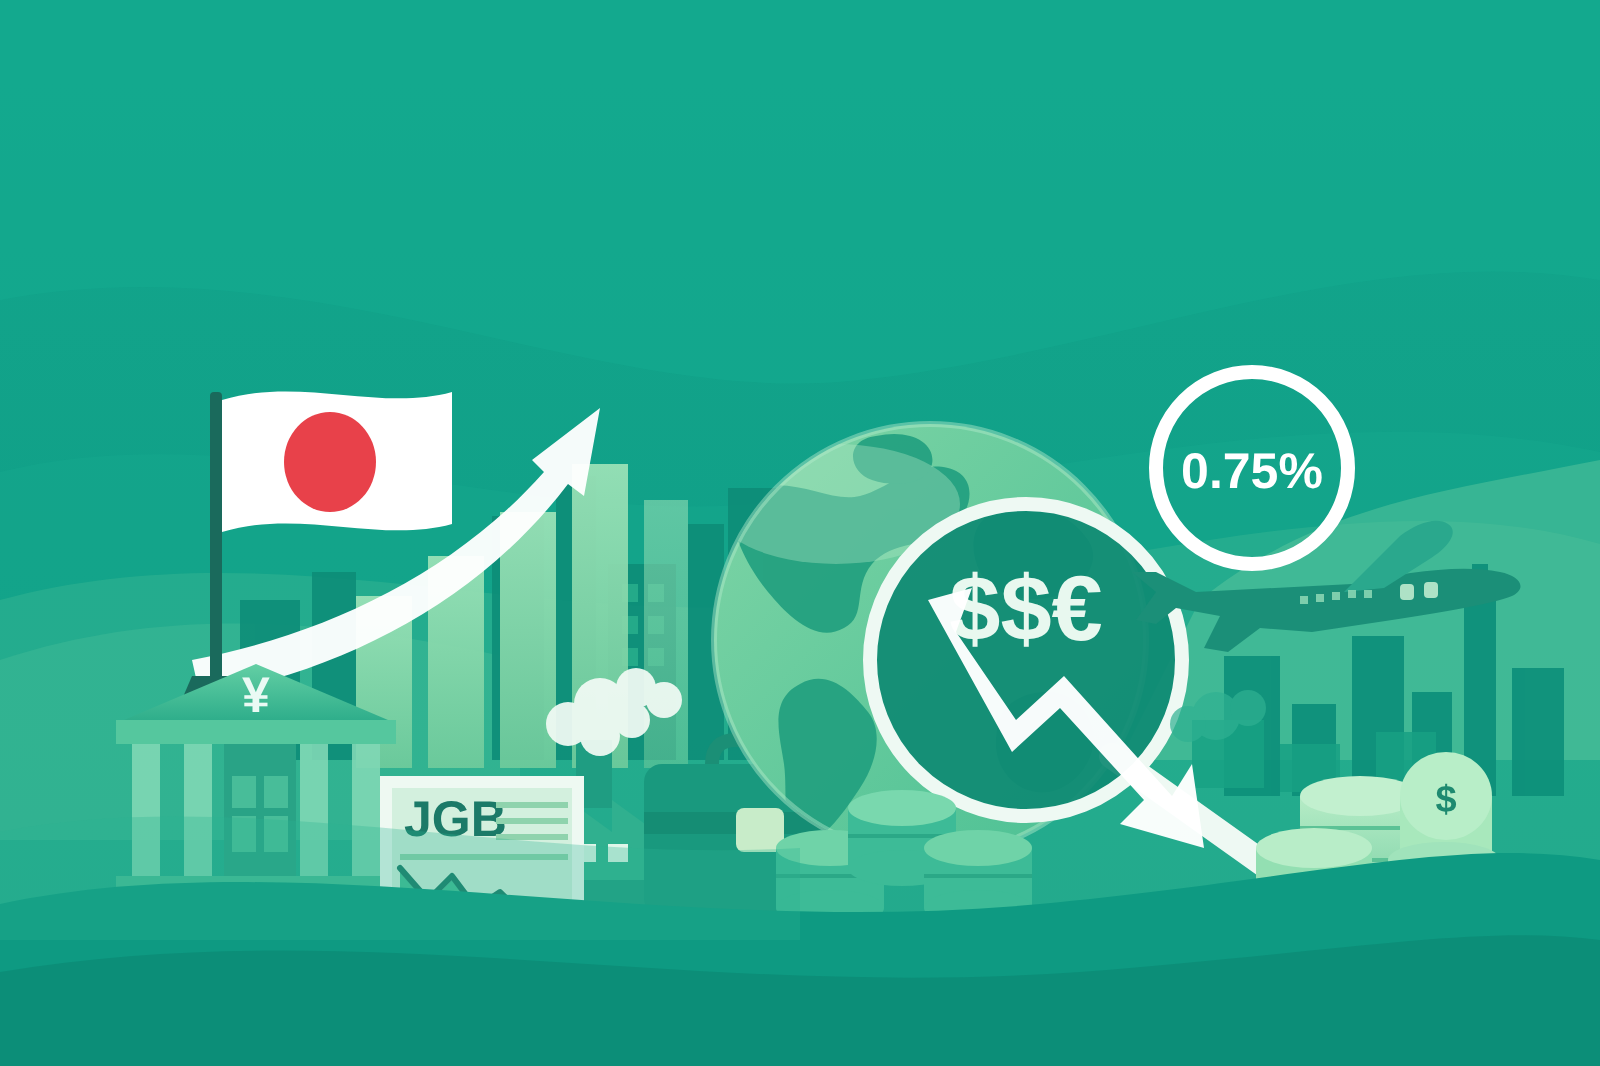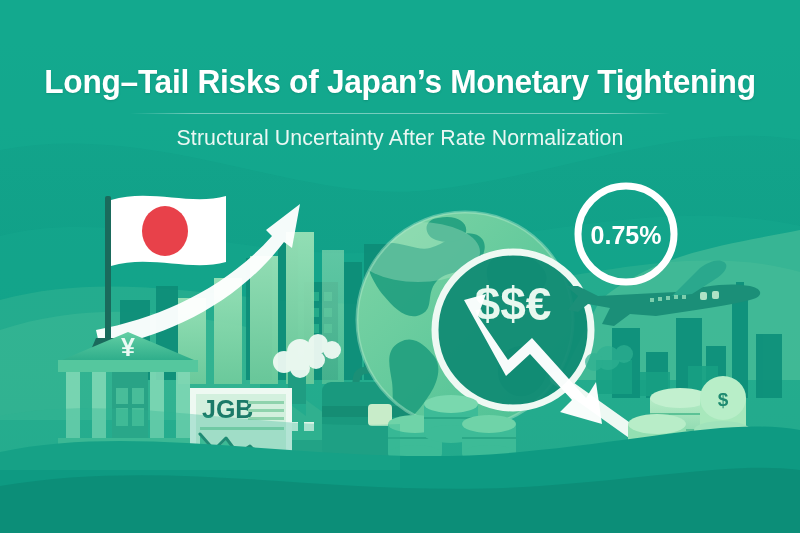--- a/index.html
+++ b/index.html
@@ -308,19 +308,14 @@
         <path d="M0,416 C120,392 260,432 400,424 L400,470 L0,470 Z" fill="#2cb293" opacity="0.30"></path>
       </g>
 
       <g>
         <circle cx="626" cy="234" r="48" fill="none" stroke="#ffffff" stroke-width="7"></circle>
         <text class="badge-text" x="626" y="244" text-anchor="middle">0.75%</text>
       </g>
     </g>
   </svg>
 
-  <div class="hdr">
-    <div class="title">Long–Tail Risks of Japan’s Monetary Tightening</div>
-    <div class="divider"></div>
-    <div class="subtitle">Structural Uncertainty After Rate Normalization</div>
-  </div>
 
 </div>
 
 </body></html>

